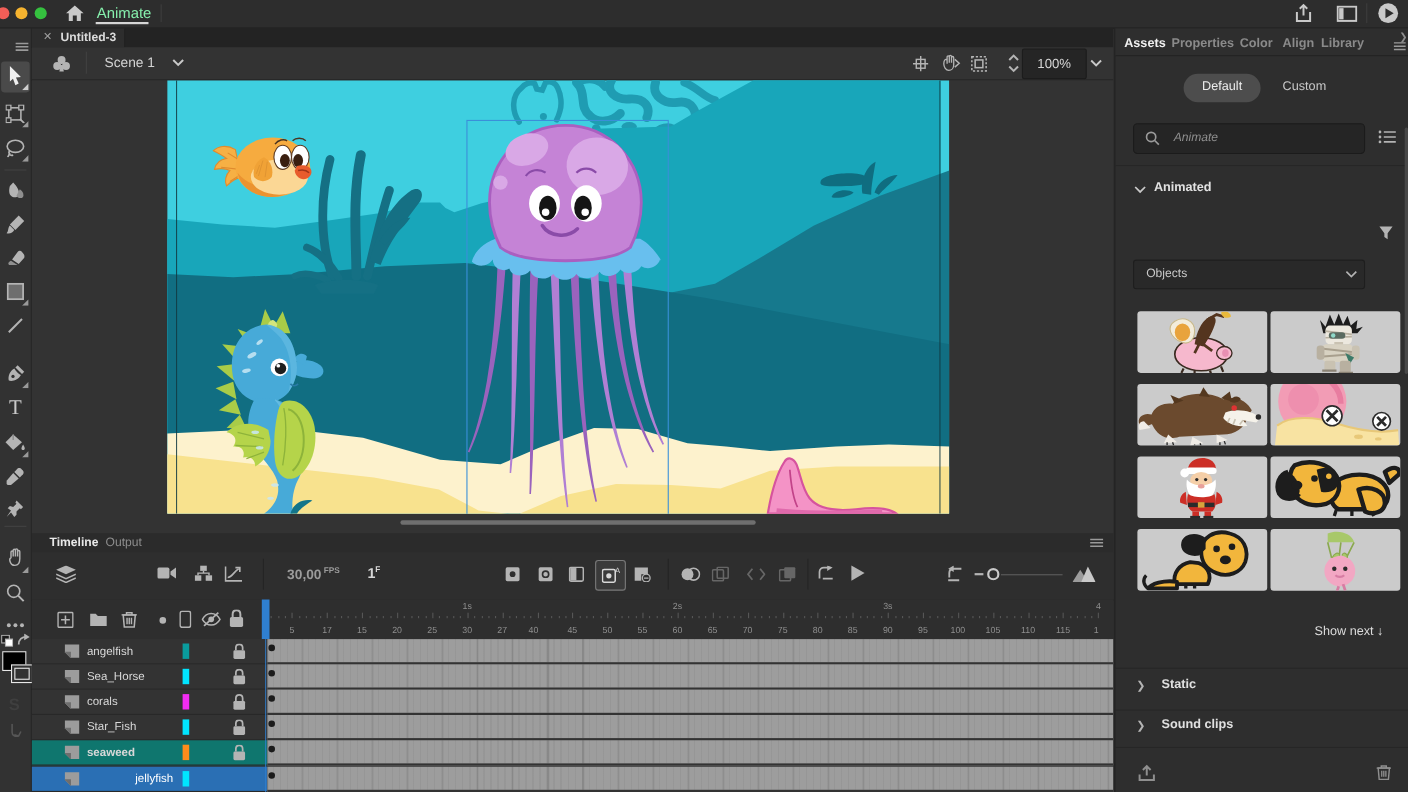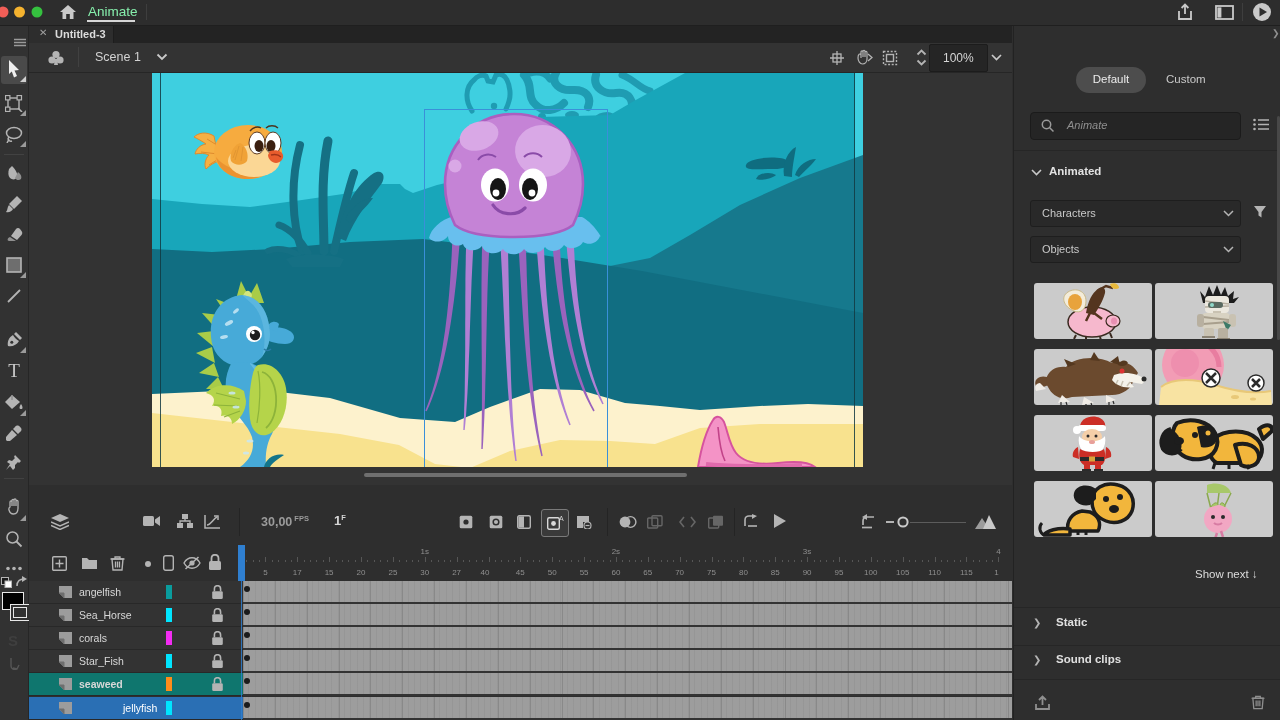--- a/index.html
+++ b/index.html
@@ -361,20 +361,27 @@
     <g fill="none" stroke="#3a8fd9" stroke-width="1">
       <rect x="272.5" y="36.5" width="183" height="360"></rect>
     </g>
   </svg>
 
   <div class="abs" style="left:335px;top:400px;width:323px;height:4px;background:#6f6f6f;border-radius:2px;"></div>
 </div>
 
 <div class="abs" id="timeline" style="left:29px;top:485px;width:983px;height:235px;background:#2e2e2e;">
 
+  <div class="abs" style="left:0;top:0;width:983px;height:17px;background:#2b2b2b;">
+    <div class="abs" style="left:16px;top:2px;color:#e8e8e8;font-size:11px;font-weight:bold;">Timeline</div>
+    <div class="abs" style="left:67px;top:2px;color:#8d8d8d;font-size:11px;">Output</div>
+    <svg class="abs" style="left:962px;top:4px;" width="12" height="10">
+          <path d="M0 1.5 H12 M0 4.5 H12 M0 7.5 H12" stroke="#9a9a9a" stroke-width="1.4"></path>
+        </svg>
+  </div>
 
   <div class="abs" id="tltools" style="left:0;top:17px;width:983px;height:43px;background:#2e2e2e;border-bottom:1px solid #262626;">
     <svg class="abs" style="left:22px;top:12px;" width="18" height="16" viewBox="0 0 18 16">
       <path d="M9 0 L18 4 L9 8 L0 4 Z" fill="#b4b4b4"></path>
       <path d="M0 8 L9 12 L18 8 M0 11.5 L9 15.5 L18 11.5" fill="none" stroke="#b4b4b4" stroke-width="1.4"></path>
     </svg>
     <svg class="abs" style="left:114px;top:13px;" width="17" height="12" viewBox="0 0 17 12">
       <rect x="0" y="1" width="11" height="10" rx="1.5" fill="#b4b4b4"></rect>
       <path d="M12 4.5 L17 1 L17 11 L12 7.5 Z" fill="#b4b4b4"></path>
     </svg>
@@ -724,20 +731,30 @@
 </div>
 <div class="abs" style="left:214px;top:115.5px;width:769px;height:21.1px;background:#9d9d9d;background-image:repeating-linear-gradient(90deg, rgba(0,0,0,0.13) 0px, rgba(0,0,0,0.13) 1px, transparent 1px, transparent 31.86px),repeating-linear-gradient(90deg, transparent 0px, transparent 5.37px, rgba(0,0,0,0.045) 5.37px, rgba(0,0,0,0.045) 6.37px);border-bottom:2px solid #333;">
 <div class="abs" style="left:1px;top:5px;width:6px;height:6px;border-radius:50%;background:#1b1b1b;"></div>
 </div>
       </div>
 
   <div class="abs" style="left:211.5px;top:96px;width:1.8px;height:139px;background:#2f7fd0;opacity:0.85;"></div>
 </div>
 
 <div class="abs" id="rightpanel" style="left:1013px;top:26px;width:267px;height:694px;background:#2e2e2e;border-left:1px solid #222;">
+      <div class="abs" style="left:0;top:0;width:267px;height:24px;background:#2e2e2e;border-bottom:1px solid #232323;">
+<div class="abs" style="left:8px;top:8px;color:#f0f0f0;font-size:11.5px;font-weight:bold;">Assets</div>
+<div class="abs" style="left:51px;top:8px;color:#8a8a8a;font-size:11.5px;font-weight:bold;">Properties</div>
+<div class="abs" style="left:113px;top:8px;color:#8a8a8a;font-size:11.5px;font-weight:bold;">Color</div>
+<div class="abs" style="left:152px;top:8px;color:#8a8a8a;font-size:11.5px;font-weight:bold;">Align</div>
+<div class="abs" style="left:187px;top:8px;color:#8a8a8a;font-size:11.5px;font-weight:bold;">Library</div>
+<svg class="abs" style="left:253px;top:12px;" width="11" height="9">
+          <path d="M0 1 H11 M0 4 H11 M0 7 H11" stroke="#9a9a9a" stroke-width="1.3"></path>
+        </svg>
+</div>
 <div class="abs" style="left:258px;top:2px;color:#8f8f8f;font-size:9px;">❯</div>
 <div class="abs" style="left:62px;top:41px;width:70px;height:26px;background:#4d4d4d;border-radius:13px;">
         <div style="text-align:center;margin-top:6px;color:#ececec;font-size:11.5px;">Default</div>
       </div>
 <div class="abs" style="left:152px;top:47px;color:#c9c9c9;font-size:11.5px;">Custom</div>
 <div class="abs" style="left:16px;top:86px;width:209px;height:26px;background:#252525;border:1px solid #1b1b1b;border-radius:4px;">
 <svg class="abs" style="left:10px;top:6px;" width="14" height="14">
           <circle cx="5.5" cy="5.5" r="4.2" fill="none" stroke="#9a9a9a" stroke-width="1.5"></circle>
           <path d="M8.7 8.7 L12.5 12.5" stroke="#9a9a9a" stroke-width="1.5"></path>
         </svg>
@@ -747,26 +764,20 @@
         <circle cx="1.5" cy="2" r="1.3" fill="#b4b4b4"></circle>
         <circle cx="1.5" cy="6.5" r="1.3" fill="#b4b4b4"></circle>
         <circle cx="1.5" cy="11" r="1.3" fill="#b4b4b4"></circle>
         <path d="M5 2 H16 M5 6.5 H16 M5 11 H16" stroke="#b4b4b4" stroke-width="1.5"></path>
       </svg>
 <div class="abs" style="left:0;top:124px;width:267px;height:1px;background:#262626;"></div>
 <svg class="abs" style="left:17px;top:143px;" width="11" height="7">
         <path d="M1 1 L5.5 5.5 L10 1" fill="none" stroke="#c9c9c9" stroke-width="1.6"></path>
       </svg>
 <div class="abs" style="left:35px;top:139px;color:#e2e2e2;font-size:11.5px;font-weight:bold;">Animated</div>
-<div class="abs" style="left:16px;top:174px;width:209px;height:25px;background:#292929;border:1px solid #1e1e1e;border-radius:3px;">
-<div class="abs" style="left:11px;top:6px;color:#c9c9c9;font-size:11px;">Characters</div>
-<svg class="abs" style="left:192px;top:9px;" width="11" height="7">
-          <path d="M1 1 L5.5 5.5 L10 1" fill="none" stroke="#b4b4b4" stroke-width="1.5"></path>
-        </svg>
-</div>
 <svg class="abs" style="left:239px;top:179px;" width="14" height="14">
         <path d="M1 1 H13 L8.5 7 V12.5 L5.5 10.5 V7 Z" fill="#b4b4b4"></path>
       </svg>
 <div class="abs" style="left:16px;top:210px;width:209px;height:25px;background:#292929;border:1px solid #1e1e1e;border-radius:3px;">
 <div class="abs" style="left:11px;top:6px;color:#c9c9c9;font-size:11px;">Objects</div>
 <svg class="abs" style="left:192px;top:9px;" width="11" height="7">
           <path d="M1 1 L5.5 5.5 L10 1" fill="none" stroke="#b4b4b4" stroke-width="1.5"></path>
         </svg>
 </div>
 <div class="abs" style="left:20px;top:256.5px;width:117.5px;height:56px;background:#cbcbcb;border-radius:3px;overflow:hidden;">

